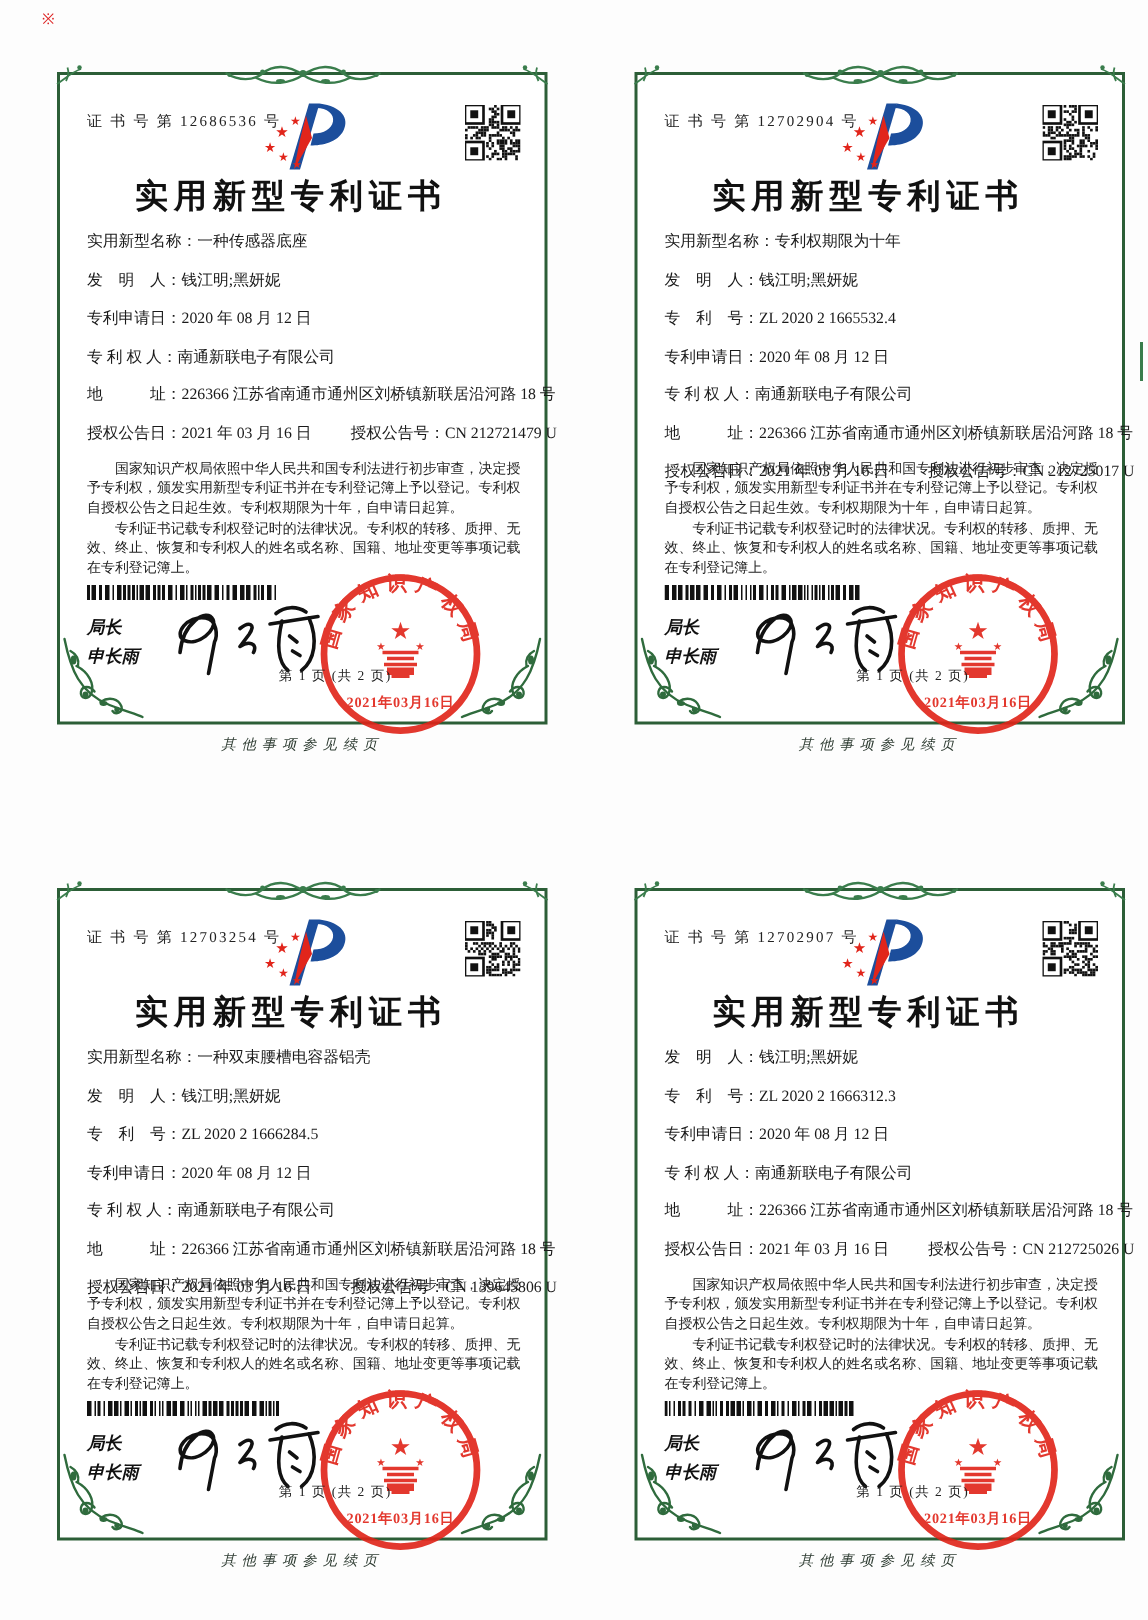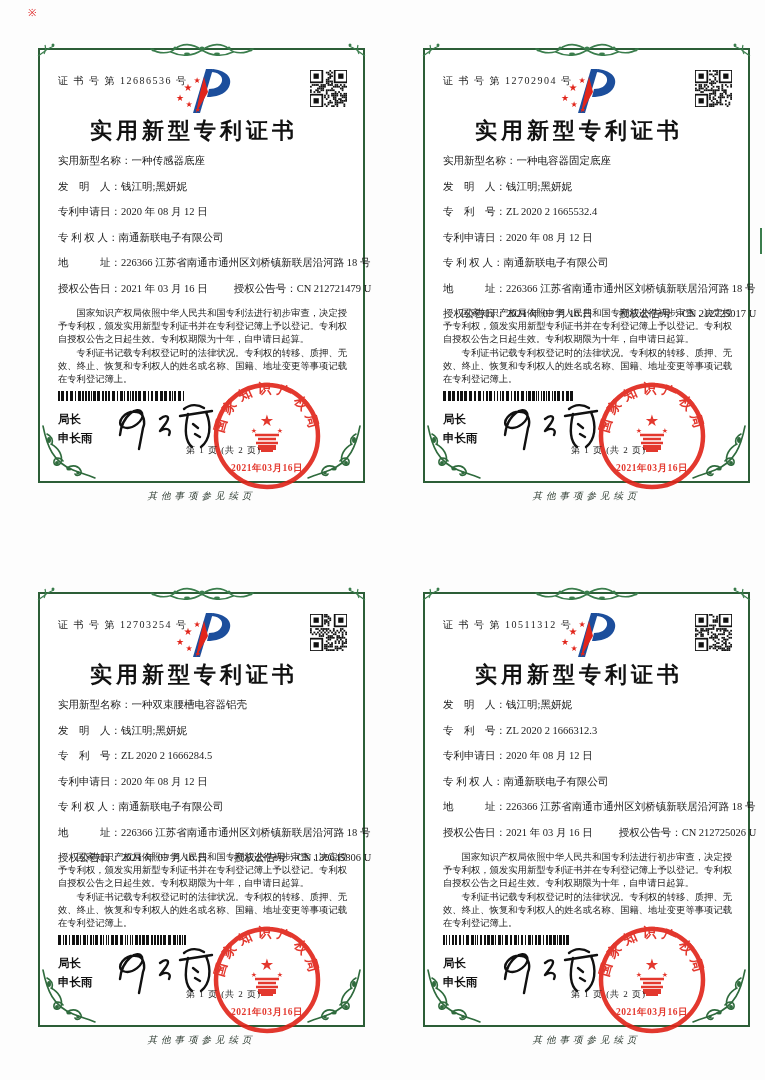--- a/index.html
+++ b/index.html
@@ -20,21 +20,21 @@
   .cert-no { position:absolute; left:18px; top:24px; font-size:10px; letter-spacing:1.5px; color:#222; }
   .logo { position:absolute; left:50%; top:18px; transform:translateX(-50%); width:64px; height:46px; }
   .qr { position:absolute; right:16px; top:20px; width:37px; height:37px; }
   .title { position:absolute; left:0; right:15px; top:66px; text-align:center; font-size:22px; font-weight:bold; letter-spacing:4px; color:#111; }
   .fields { position:absolute; left:18px; right:14px; top:104px; font-size:10.5px; color:#1a1a1a; }
   .frow { margin-bottom:11.5px; white-space:nowrap; }
   .frow .sep { display:inline-block; width:26px; }
   .legal { position:absolute; left:18px; right:16px; top:257px; font-size:9.3px; line-height:13px; color:#222; text-align:justify; }
   .legal p { text-indent:2em; margin-bottom:1px; }
   .barcode { position:absolute; left:18px; top:337px; width:132px; height:10px; }
-  .director { position:absolute; left:18px; top:360px; font-size:11.5px; font-weight:bold; line-height:19px; color:#111; }
+  .director { position:absolute; left:18px; top:360px; font-size:11.5px; font-weight:bold; line-height:19px; color:#111;font-style:italic; }
   .signature { position:absolute; left:66px; top:343px; }
   .seal { position:absolute; left:172px; top:331px; width:110px; height:110px; opacity:.9; }
   .page-info { position:absolute; left:0; right:0; bottom:24px; text-align:center; font-size:9px; letter-spacing:1px; color:#222;padding-left:44px; }
   .footer-note { margin-top:7px; text-align:center; font-size:9.5px; font-style:italic; letter-spacing:4px; color:#2f3d33; }
   .artifact-red { position:absolute; left:28px; top:5px; color:#d22; font-size:10px; }
   .artifact-green { position:absolute; right:3px; top:228px; width:2px; height:26px; background:#3a7d4c; }
 </style>
 </head>
 <body>
 
@@ -555,21 +555,21 @@
             <rect x="3.6" y="3.6" width="5.4" height="5.4"></rect>
             <rect x="25.2" y="0" width="12.6" height="12.6" fill="none" stroke="#111" stroke-width="1.8"></rect>
             <rect x="28.8" y="3.6" width="5.4" height="5.4"></rect>
             <rect x="0" y="25.2" width="12.6" height="12.6" fill="none" stroke="#111" stroke-width="1.8"></rect>
             <rect x="3.6" y="28.8" width="5.4" height="5.4"></rect>
           </svg></div>
 
       <h1 class="title">实用新型专利证书</h1>
 
       <div class="fields">
-        <div class="frow"><span>实用新型名称：</span><span>一种电容器固定底座</span></div>
+        <div class="frow"><span>实用新型名称：</span><span>专利权期限为十年</span></div>
         <div class="frow"><span>发　明　人：</span><span>钱江明;黑妍妮</span></div>
         <div class="frow"><span>专　利　号：</span><span>ZL 2020 2 1665532.4</span></div>
         <div class="frow"><span>专利申请日：</span><span>2020 年 08 月 12 日</span></div>
         <div class="frow"><span>专 利 权 人：</span><span>南通新联电子有限公司</span></div>
         <div class="frow"><span>地　　　址：</span><span>226366 江苏省南通市通州区刘桥镇新联居沿河路 18 号</span></div>
         <div class="frow"><span>授权公告日：</span><span>2021 年 03 月 16 日</span><span class="sep"></span><span>授权公告号：</span><span>CN 212725017 U</span></div>
       </div>
 
       <div class="legal">
         <p>国家知识产权局依照中华人民共和国专利法进行初步审查，决定授予专利权，颁发实用新型专利证书并在专利登记簿上予以登记。专利权自授权公告之日起生效。专利权期限为十年，自申请日起算。</p>
@@ -1021,21 +1021,21 @@
           <path d="M50,10 C46,12 44,16 45,20"></path>
         </g>
         <g fill="#2f6b3d">
           <circle cx="40" cy="39" r="2"></circle>
             <circle cx="19" cy="49" r="1.8"></circle>
           <ellipse cx="48" cy="16" rx="2" ry="3"></ellipse>
             <ellipse cx="28" cy="45" rx="2.6" ry="1.6"></ellipse>
         </g>
       </svg>
 
-      <div class="cert-no"><span>证 书 号 第</span> <span>10511312</span> <span>号</span></div>
+      <div class="cert-no"><span>证 书 号 第</span> <span>12702907</span> <span>号</span></div>
 
       <div class="logo">
         <svg width="64" height="46" viewBox="0 0 64 46">
           <polygon points="36,1 43,1 30,45 23,45" fill="#1c4e9c"></polygon>
           <path d="M43,1 C58,3 63,11 59,19 C55,27 45,29 37,29 L39,21 C46,21 51,18 52,13 C53,8 48,4 41,4 Z" fill="#1c4e9c"></path>
           <polygon points="34,9 38,24 26,45 30,25" fill="#e1251b"></polygon>
           <g fill="#e1251b" font-family="'DejaVu Sans', sans-serif" text-anchor="middle">
             <text x="27" y="15" font-size="8">★</text>
             <text x="18" y="23" font-size="10">★</text>
             <text x="10" y="33" font-size="9">★</text>

